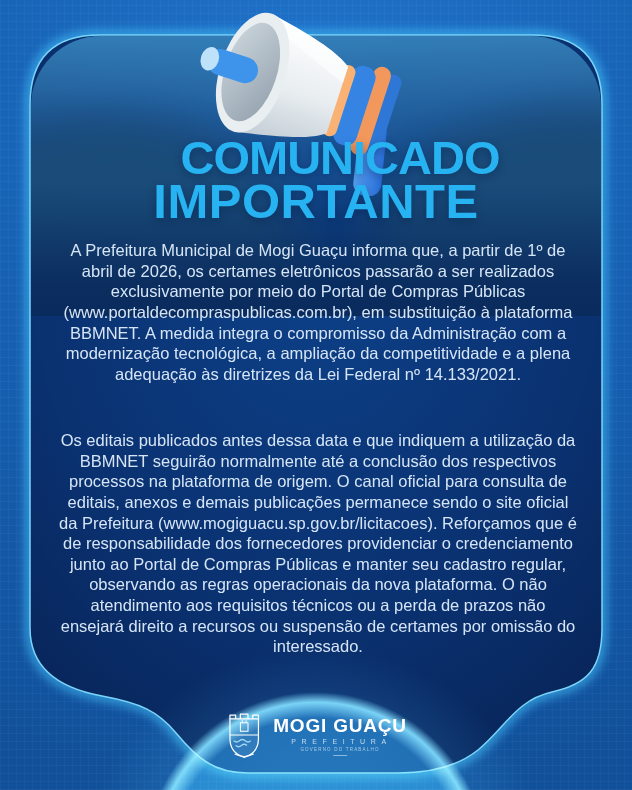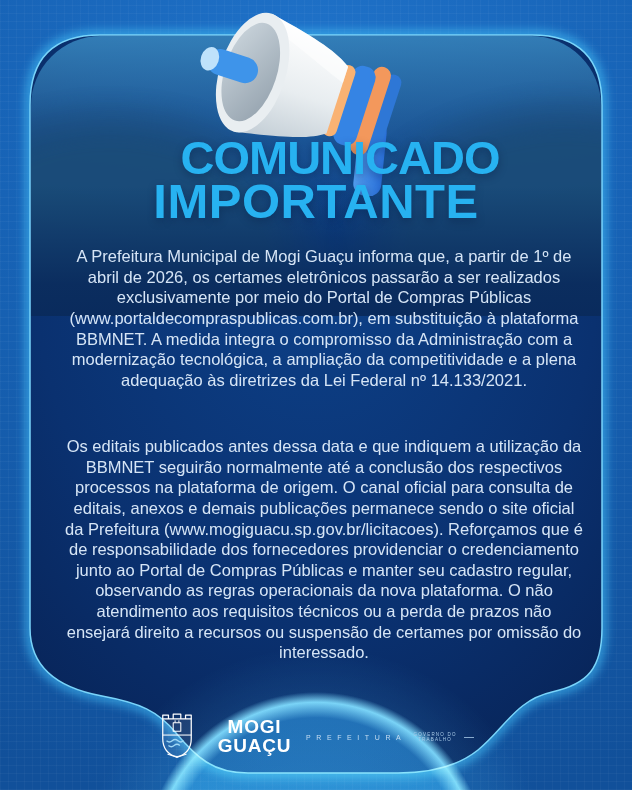--- a/index.html
+++ b/index.html
@@ -37,30 +37,30 @@
   .megaphone{position:absolute;left:0;top:0;width:632px;height:250px;z-index:4;pointer-events:none}
   .title{
     position:absolute;left:0;top:136px;width:632px;z-index:5;text-align:center;
     color:#27b2f1;font-weight:900;letter-spacing:-1px;line-height:.92;
     text-shadow:0 3px 8px rgba(2,20,55,0.35);
   }
   .title .l1{font-size:47px;padding-left:48px;}
   .title .l2{font-size:49px;letter-spacing:0.5px;}
   .body-text{
     position:absolute;left:56px;width:520px;z-index:5;text-align:center;
-    color:#d6e5f6;font-size:16.5px;line-height:1.25;font-weight:500;margin:8px;
+    color:#d6e5f6;font-size:16.5px;line-height:1.25;font-weight:500;margin:2px;
   }
   .p1{top:238px;}
   .p2{top:428px;}
   .footer-logo{
     position:absolute;left:50%;top:712px;transform:translateX(-50%);
     display:flex;align-items:center;gap:10px;z-index:6;
   }
   .crest{width:38px;height:48px;flex:0 0 auto}
-  .logo-text{display:flex;flex-direction:row;align-items:center;text-align:center;}
+  .logo-text{display:flex;flex-direction:column;align-items:center;text-align:center;}
   .logo-name{color:#ffffff;font-weight:900;font-size:19px;letter-spacing:0.8px;line-height:1;}
   .logo-sub{color:#c6def2;font-size:7px;letter-spacing:5.6px;margin-top:3px;margin-left:3px;line-height:1;}
   .logo-tag{color:#a9cbe8;font-size:4.5px;letter-spacing:1.2px;margin-top:3px;line-height:1;}
   .logo-bar{width:14px;height:1px;background:#a9cbe8;margin-top:2px;opacity:.8}
 </style>
 </head>
 <body>
 
 <div class="canvas">
 

